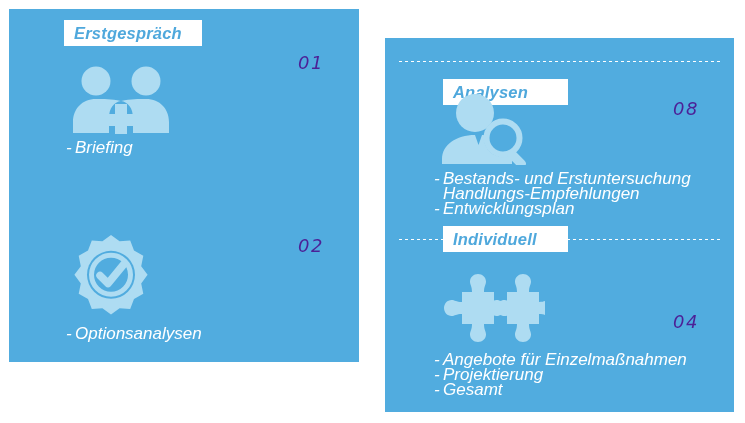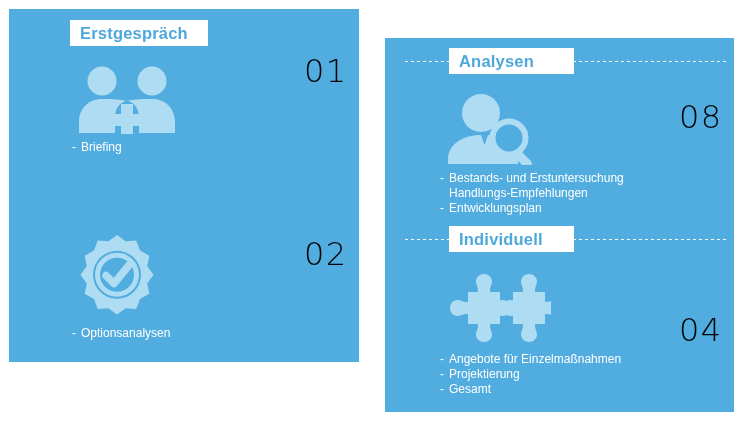--- a/index.html
+++ b/index.html
@@ -28,21 +28,21 @@
     height: 353px;
   }
 
   #panel-right {
     left: 385px;
     top: 38px;
     width: 349px;
     height: 374px;
   }
 
-  .step { position: absolute; left: 6px; width: 100%; }
+  .step { position: absolute; left: 0; width: 100%; font-style: italic; }
 
   
   .title-row {
     position: absolute;
     left: 0;
     width: 100%;
     height: 26px;
   }
   .title-rule {
     position: absolute;
@@ -68,39 +68,39 @@
     color: #4FA8DC;
     font-weight: bold;
     font-size: 16.5px;
     letter-spacing: 0.2px;
     white-space: nowrap;
   }
 
   
   .step-num {
     position: absolute;
-    color: #000000;
-    font-size: 32px;
+    color: #4c1d95;
+    font-size: 18px;
     font-weight: 300;
     letter-spacing: 1.5px;
     font-family: "DejaVu Sans", sans-serif;
     opacity: 0.97;
   }
 
   
   .icon-wrap {
     position: absolute;
   }
   .icon-wrap svg { display: block; }
 
   
   .bullets {
     position: absolute;
     color: #ffffff;
-    font-size: 12px;
+    font-size: 17px;
     line-height: 15px;
     white-space: nowrap;
   }
   .bullets .li { display: block; }
   .bullets .li .dash { display: inline-block; width: 9px; }
 </style>
 </head>
 <body>
 
 <div class="panel" id="panel-left">
@@ -148,21 +148,21 @@
     </div>
   </div>
 
 </div>
 
 <div class="panel" id="panel-right">
 
   <div class="step" style="top:10px;height:185px;">
     <div class="title-row">
       <div class="title-rule"></div>
-      <div class="title-chip" style="left:58px;min-width:125px;">
+      <div class="title-chip" style="left:58px;min-width:125px;margin-top:31px;">
         <span>Analysen</span>
       </div>
     </div>
 
     <div class="step-num" style="left:288px;top:50px;">08</div>
 
     <div class="icon-wrap" style="left:55px;top:45px;">
       <svg width="95" height="72" viewBox="0 0 95 72" fill="#AEDCF2" aria-hidden="true">
         <circle cx="35" cy="20" r="19"></circle>
         <path d="M35 42 C16 42 2 52 2 66 L2 71 L72 71 L72 66 C72 52 58 42 42 42 L38.5 52 Z"></path>

